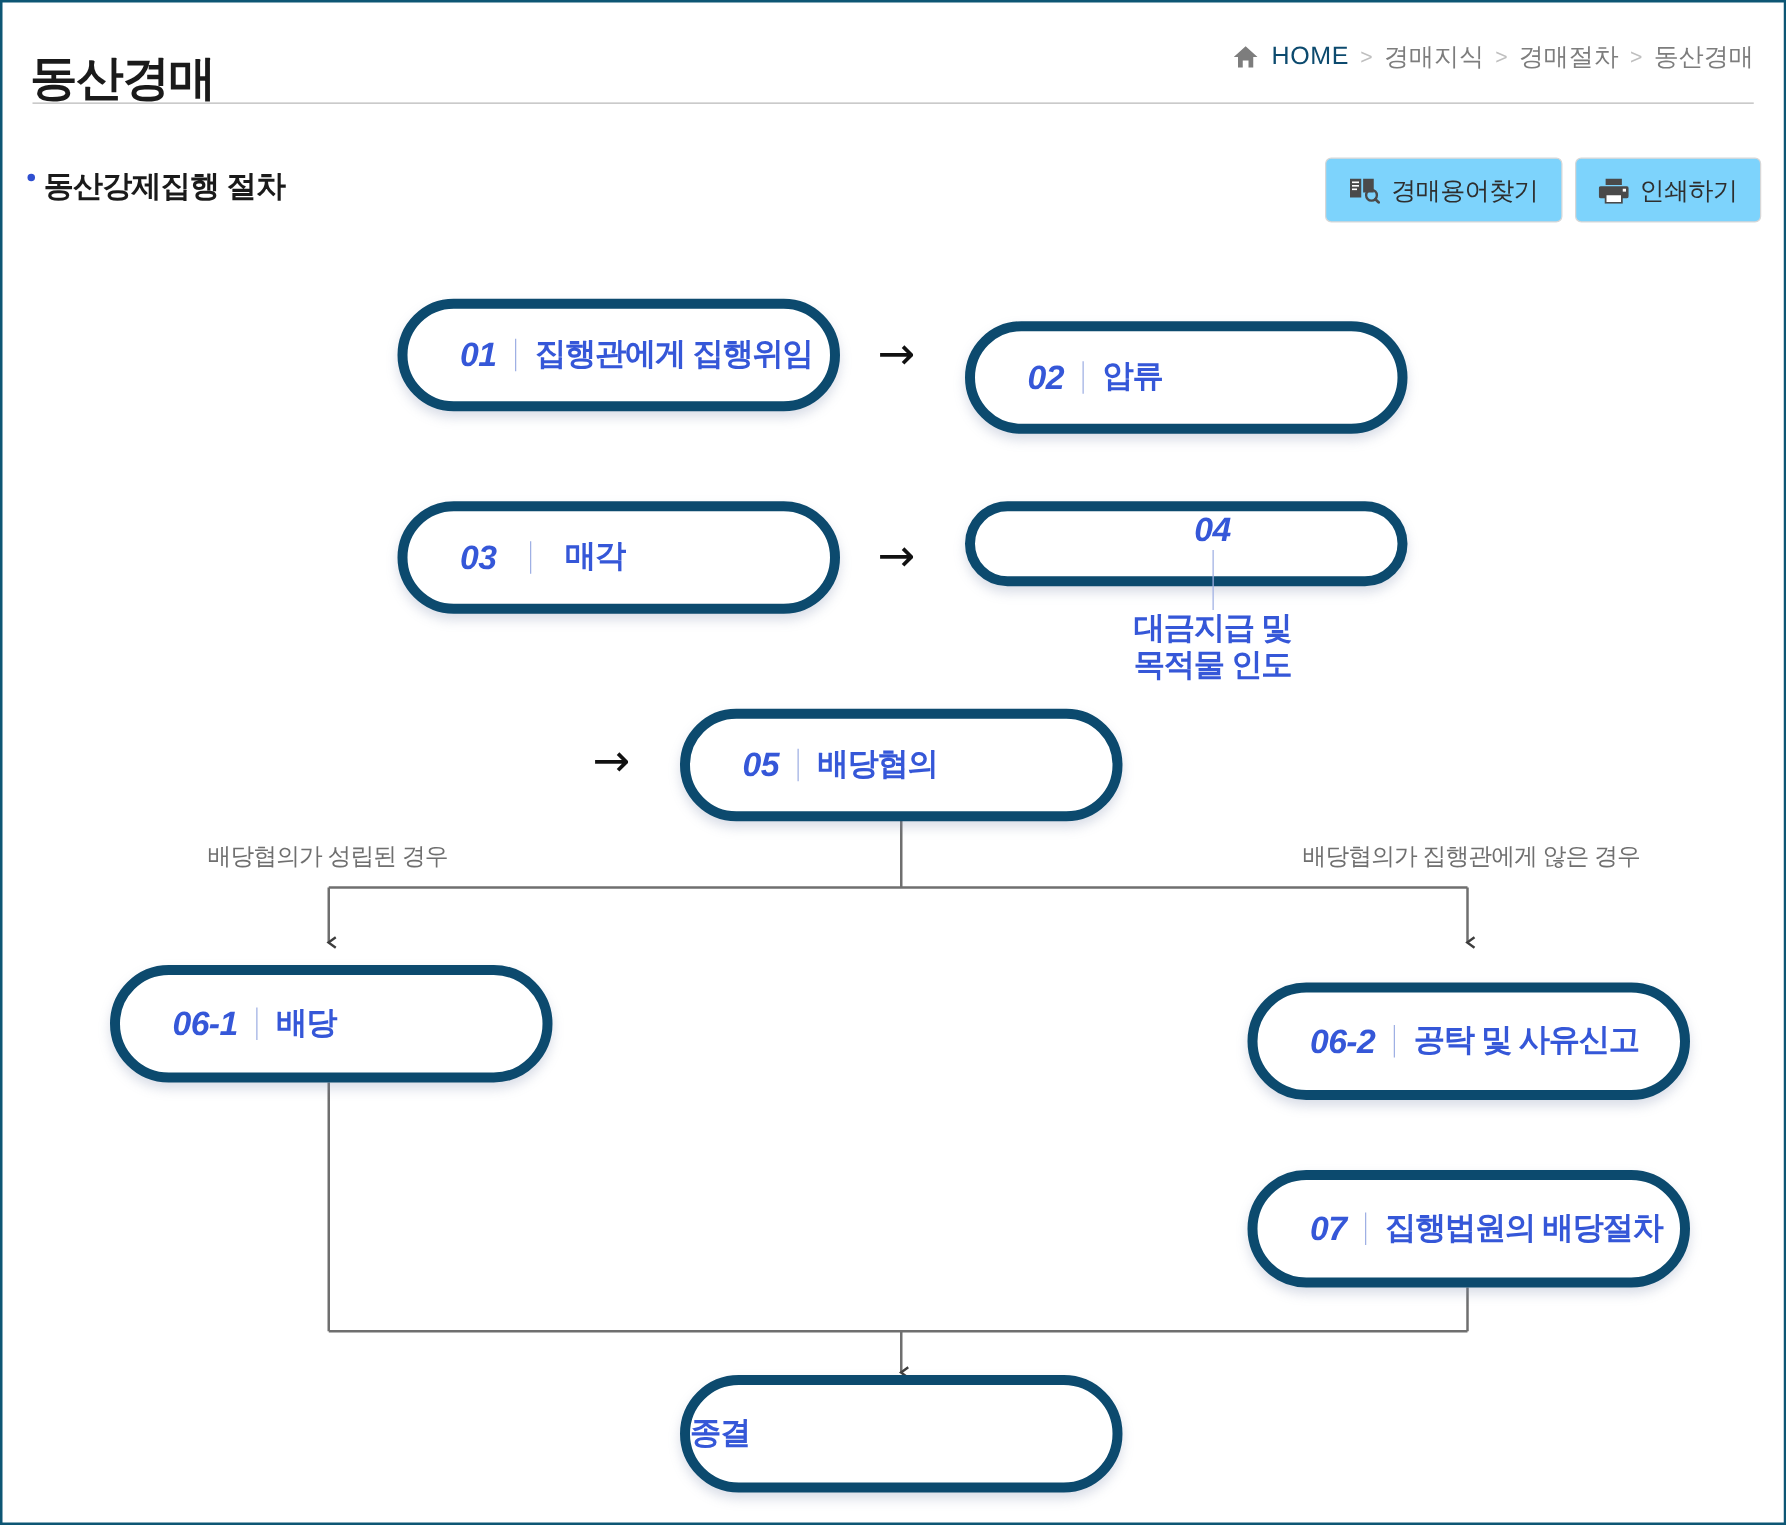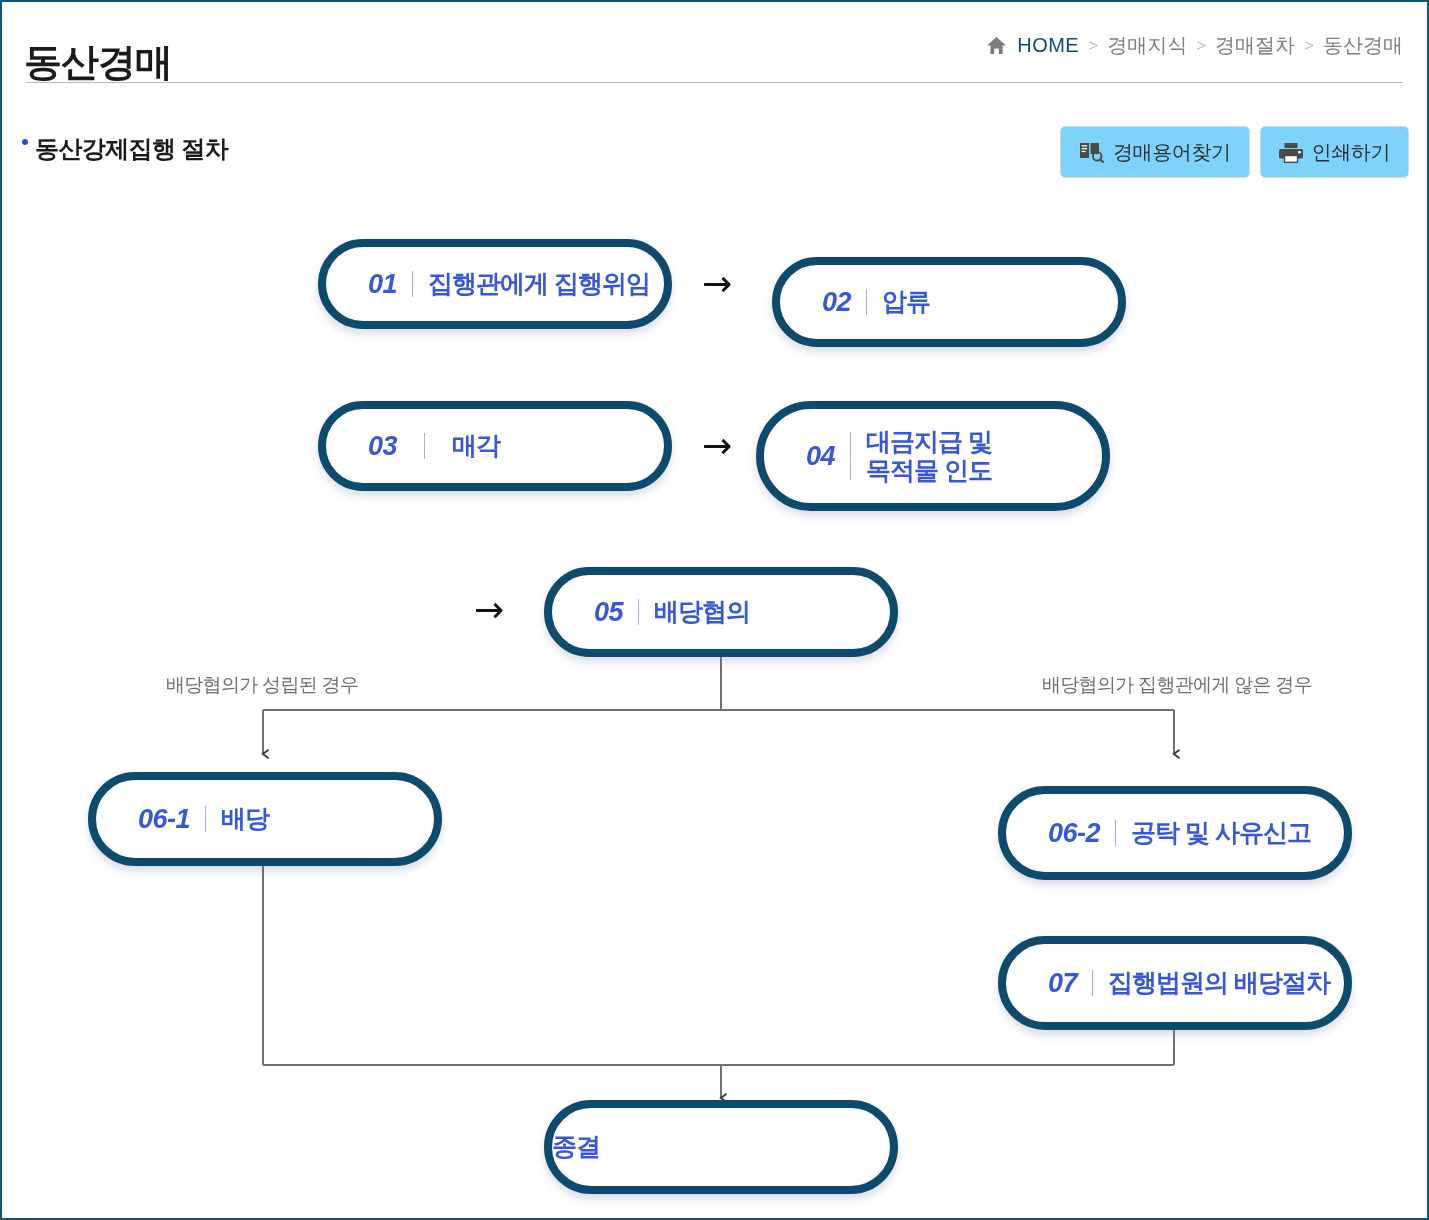--- a/index.html
+++ b/index.html
@@ -255,21 +255,21 @@
     </div>
 
     <div class="node" style="left:316px; top:399px; width:354px; height:90px;gap:12px;">
       <span class="num">03</span>
       <span class="divider"></span>
       <span class="label">매각</span>
     </div>
 
     <span class="arrow-glyph" style="left:700px; top:426px;">→</span>
 
-    <div class="node" style="left:754px; top:399px; width:354px; height:110px;">
+    <div class="node" style="left:770px; top:399px; width:354px; height:68px;flex-direction:column;">
       <span class="num">04</span>
       <span class="divider" style="height:48px;"></span>
       <span class="label">대금지급 및
 목적물 인도</span>
     </div>
 
     <span class="arrow-glyph" style="left:472px; top:590px;">→</span>
 
     <div class="node" style="left:542px; top:565px; width:354px; height:90px;">
       <span class="num">05</span>

